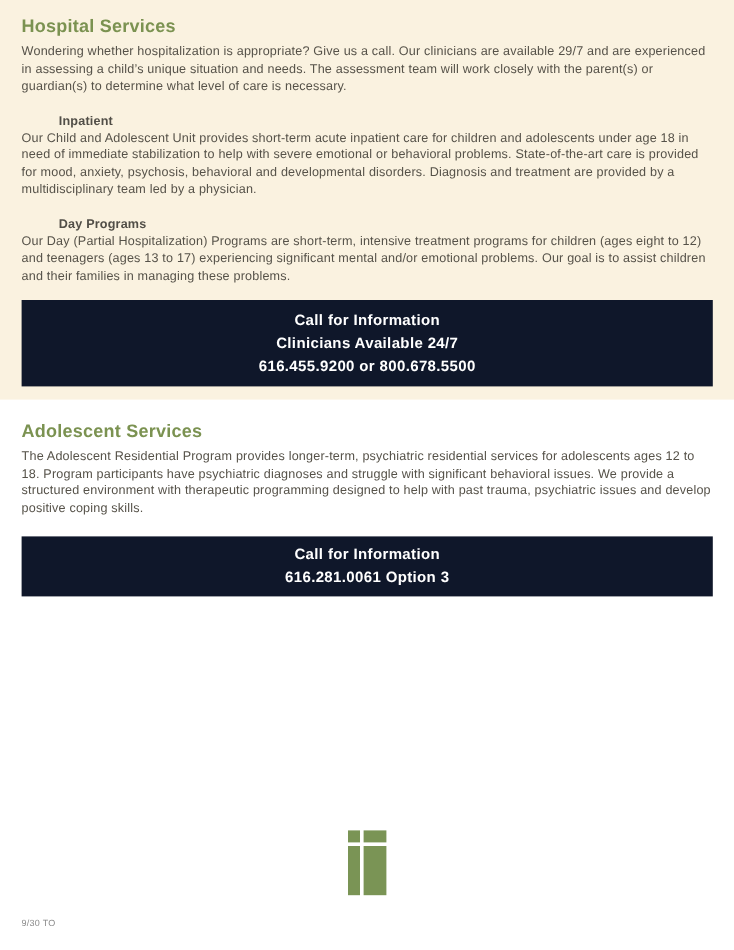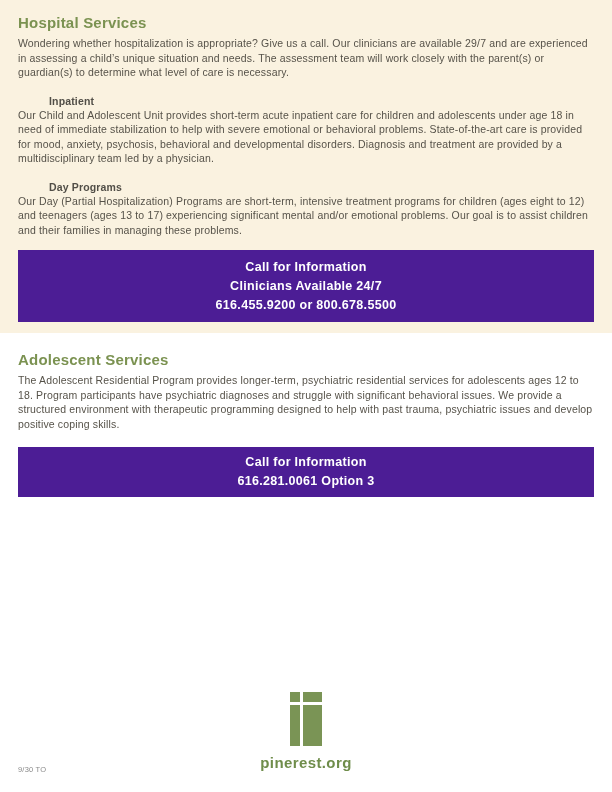--- a/index.html
+++ b/index.html
@@ -30,21 +30,21 @@
     color:#514e47;
     padding-left:31px;
   }
   p.body-text{
     margin:0;
     font-size:10.5px;line-height:14.5px;letter-spacing:.15px;
     color:#565249;
   }
   .banner{
     position:absolute;left:18px;width:576px;
-    background:#4c1d95;
+    background:#0f172a;
     display:flex;flex-direction:column;align-items:center;justify-content:center;
     color:#ffffff;
   }
   .banner-line{
     font-size:12.5px;font-weight:bold;letter-spacing:.3px;line-height:19px;
     text-align:center;
   }
   .banner-1{top:250px;height:72px;}
   .banner-2{top:447px;height:50px;}
   .footer-logo{
@@ -119,17 +119,16 @@
 
   <div class="footer-logo">
     <div class="logo-mark">
       <div class="logo-pane"></div>
       <div class="logo-pane"></div>
       <div class="logo-pane"></div>
       <div class="logo-pane"></div>
     </div>
   </div>
 
-  <div class="website">pinerest.org</div>
 
   <div class="form-code">9/30 TO</div>
 
 </div>
 
 </body></html>

